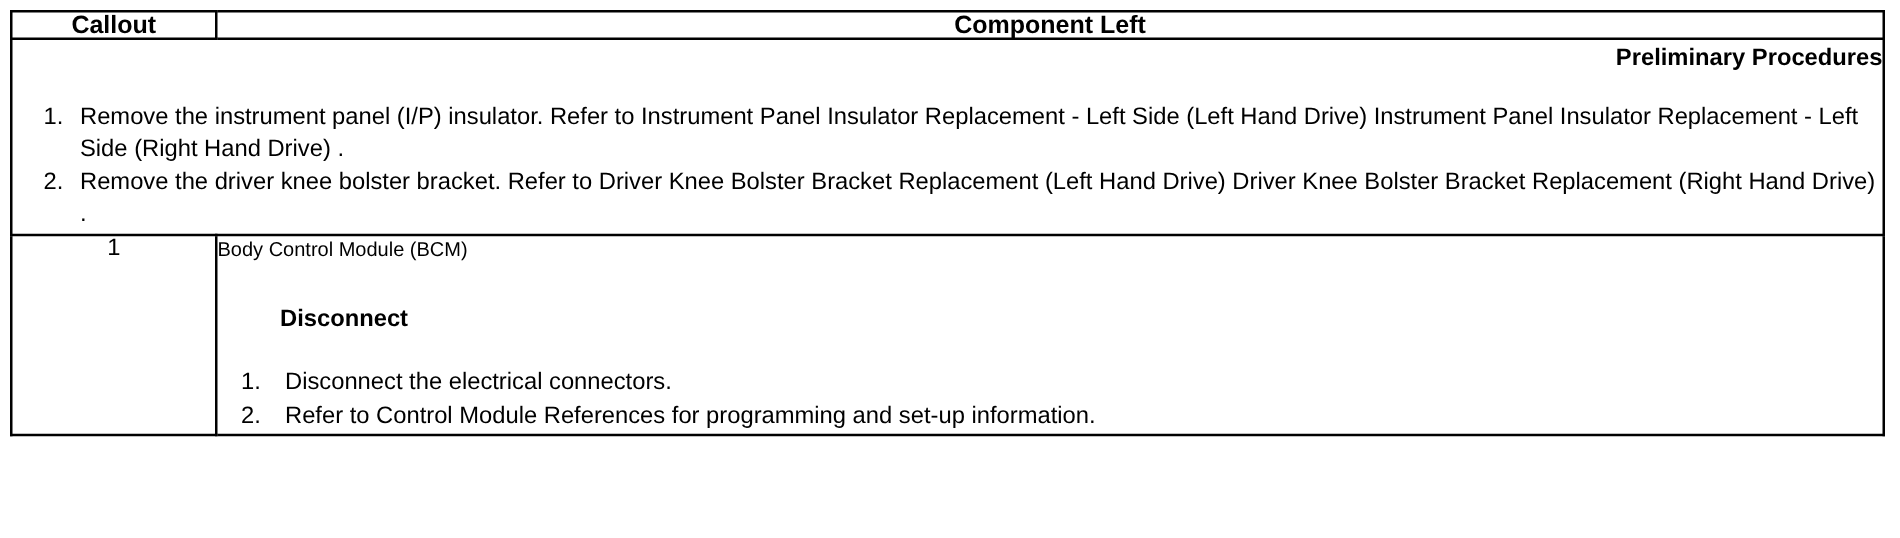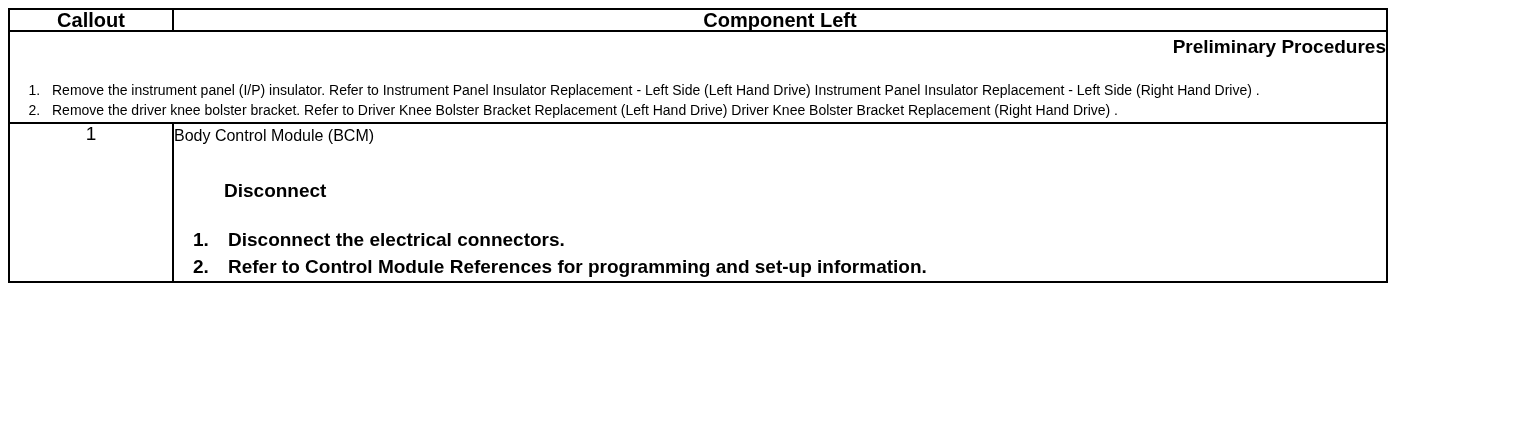--- a/index.html
+++ b/index.html
@@ -22,21 +22,21 @@
     width: 1520px;
     height: 430px;
     background: #ffffff;
   }
 
   
   .proc-table {
     position: absolute;
     left: 8px;
     top: 8px;
-    width: 1380px;
+    width: 1500px;
     border-collapse: collapse;
     table-layout: fixed;
     background: #ffffff;
   }
   .proc-table td, .proc-table th {
     border: 2px solid #000000;
     padding: 0;
     vertical-align: top;
     background: #ffffff;
   }
@@ -59,22 +59,22 @@
   .prelim-title {
     font-weight: bold;
     font-size: 19px;
     line-height: 1.2;
     margin: 4px 0 0 50px;
     text-align: right;
   }
   .prelim-list {
     list-style-type: decimal;
     margin: 22px 0 2px 0;
-    padding-left: 34px;
-    font-size: 14px;
+    padding-left: 46px;
+    font-size: 19px;
     line-height: 1.36;
   }
   .prelim-list li {
     margin: 0 0 1px 0;
     padding-left: 8px;
   }
 
   
   .callout-num {
     text-align: center;
@@ -94,21 +94,20 @@
   .sub-title {
     font-weight: bold;
     font-size: 19px;
     margin: 32px 0 0 50px;
   }
   .sub-list {
     list-style-type: decimal;
     margin: 24px 0 0 0;
     font-size: 19px;
     line-height: 1.42;
-    font-weight: bold;
   }
   .sub-list li {
     padding-left: 14px;
   }
 </style>
 </head>
 <body>
 
 <div class="page">
 

